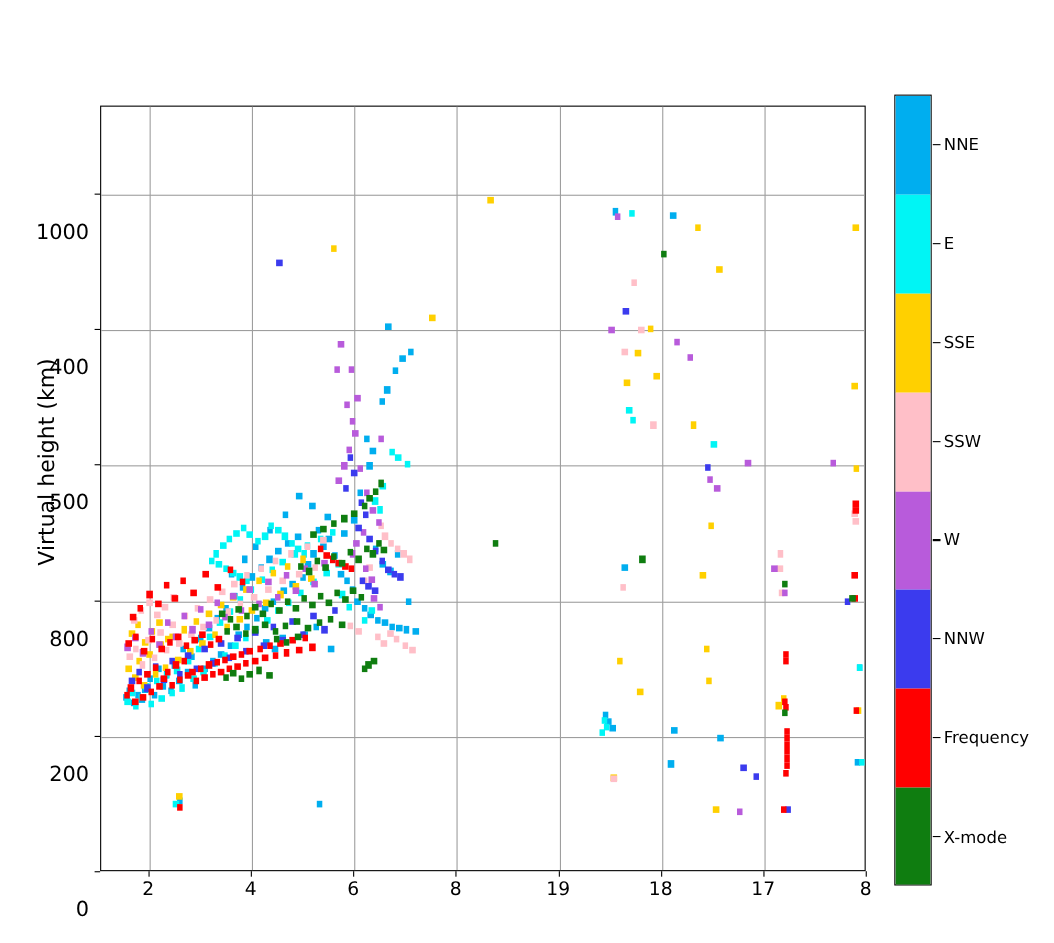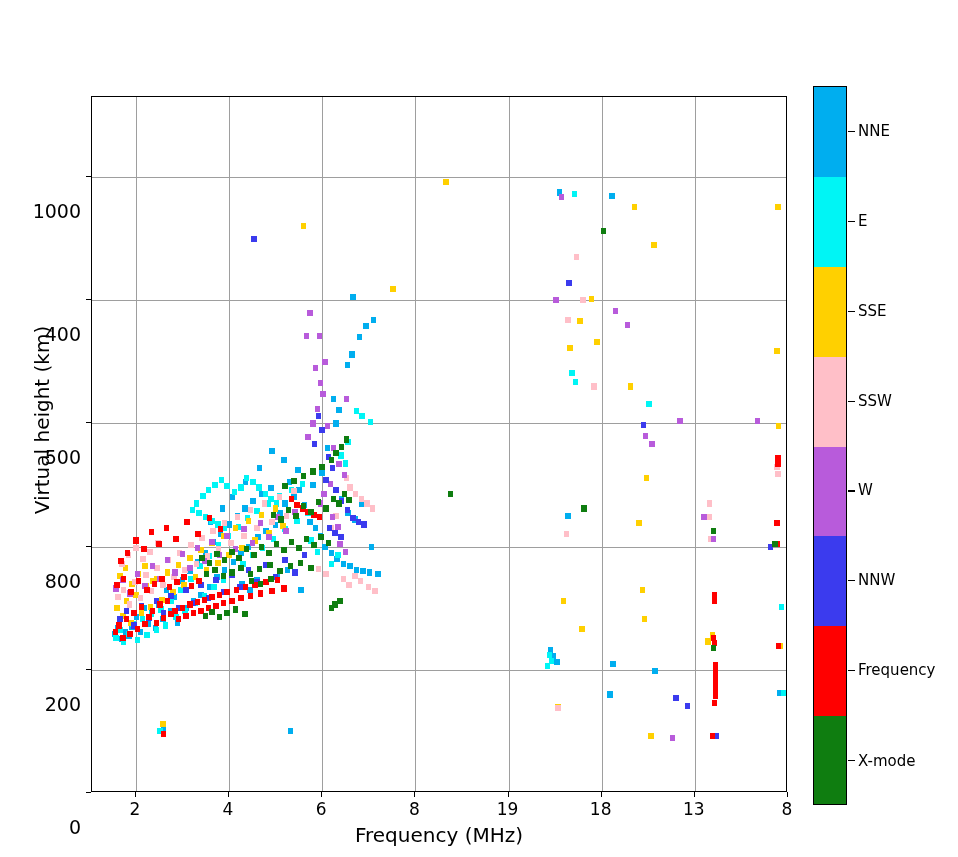--- a/index.html
+++ b/index.html
@@ -650,40 +650,39 @@
       <div class="xlab" style="left: 198px;">4</div>
       <div class="xtick" style="left: 321.1px;"></div>
       <div class="xlab" style="left: 291.1px;">6</div>
       <div class="xtick" style="left: 414.3px;"></div>
       <div class="xlab" style="left: 384.3px;">8</div>
       <div class="xtick" style="left: 507.5px;"></div>
       <div class="xlab" style="left: 477.5px;">19</div>
       <div class="xtick" style="left: 600.7px;"></div>
       <div class="xlab" style="left: 570.7px;">18</div>
       <div class="xtick" style="left: 693.8px;"></div>
-      <div class="xlab" style="left: 663.8px;">13</div>
+      <div class="xlab" style="left: 663.8px;">17</div>
       <div class="xtick" style="left: 787px;"></div>
       <div class="xlab" style="left: 757px;">8</div>
     </div>
   <div id="yticks-layer">
       <div class="ytick" style="top: 792px;"></div>
       <div class="ylab" style="top: 781px; left: 19px; width: 62px;">0</div>
       <div class="ytick" style="top: 668.8px;"></div>
       <div class="ylab" style="top: 657.8px; left: 19px; width: 62px;">200</div>
       <div class="ytick" style="top: 545.6px;"></div>
       <div class="ylab" style="top: 534.6px; left: 19px; width: 62px;">800</div>
       <div class="ytick" style="top: 422.4px;"></div>
       <div class="ylab" style="top: 411.4px; left: 19px; width: 62px;">500</div>
       <div class="ytick" style="top: 299.3px;"></div>
       <div class="ylab" style="top: 288.3px; left: 19px; width: 62px;">400</div>
       <div class="ytick" style="top: 176.1px;"></div>
       <div class="ylab" style="top: 165.1px; left: 19px; width: 62px;">1000</div>
     </div>
 
-  <div id="xaxis-title">Frequency (MHz)</div>
   <div id="yaxis-title">Virtual height (km)</div>
 
   <div id="cbar">
       <div class="cseg" style="height: 89.88px; background: rgb(0, 174, 239);"></div>
       <div class="cseg" style="height: 89.88px; background: rgb(0, 245, 245);"></div>
       <div class="cseg" style="height: 89.88px; background: rgb(255, 208, 0);"></div>
       <div class="cseg" style="height: 89.88px; background: rgb(255, 191, 200);"></div>
       <div class="cseg" style="height: 89.88px; background: rgb(184, 91, 219);"></div>
       <div class="cseg" style="height: 89.88px; background: rgb(59, 59, 238);"></div>
       <div class="cseg" style="height: 89.88px; background: rgb(255, 0, 0);"></div>

